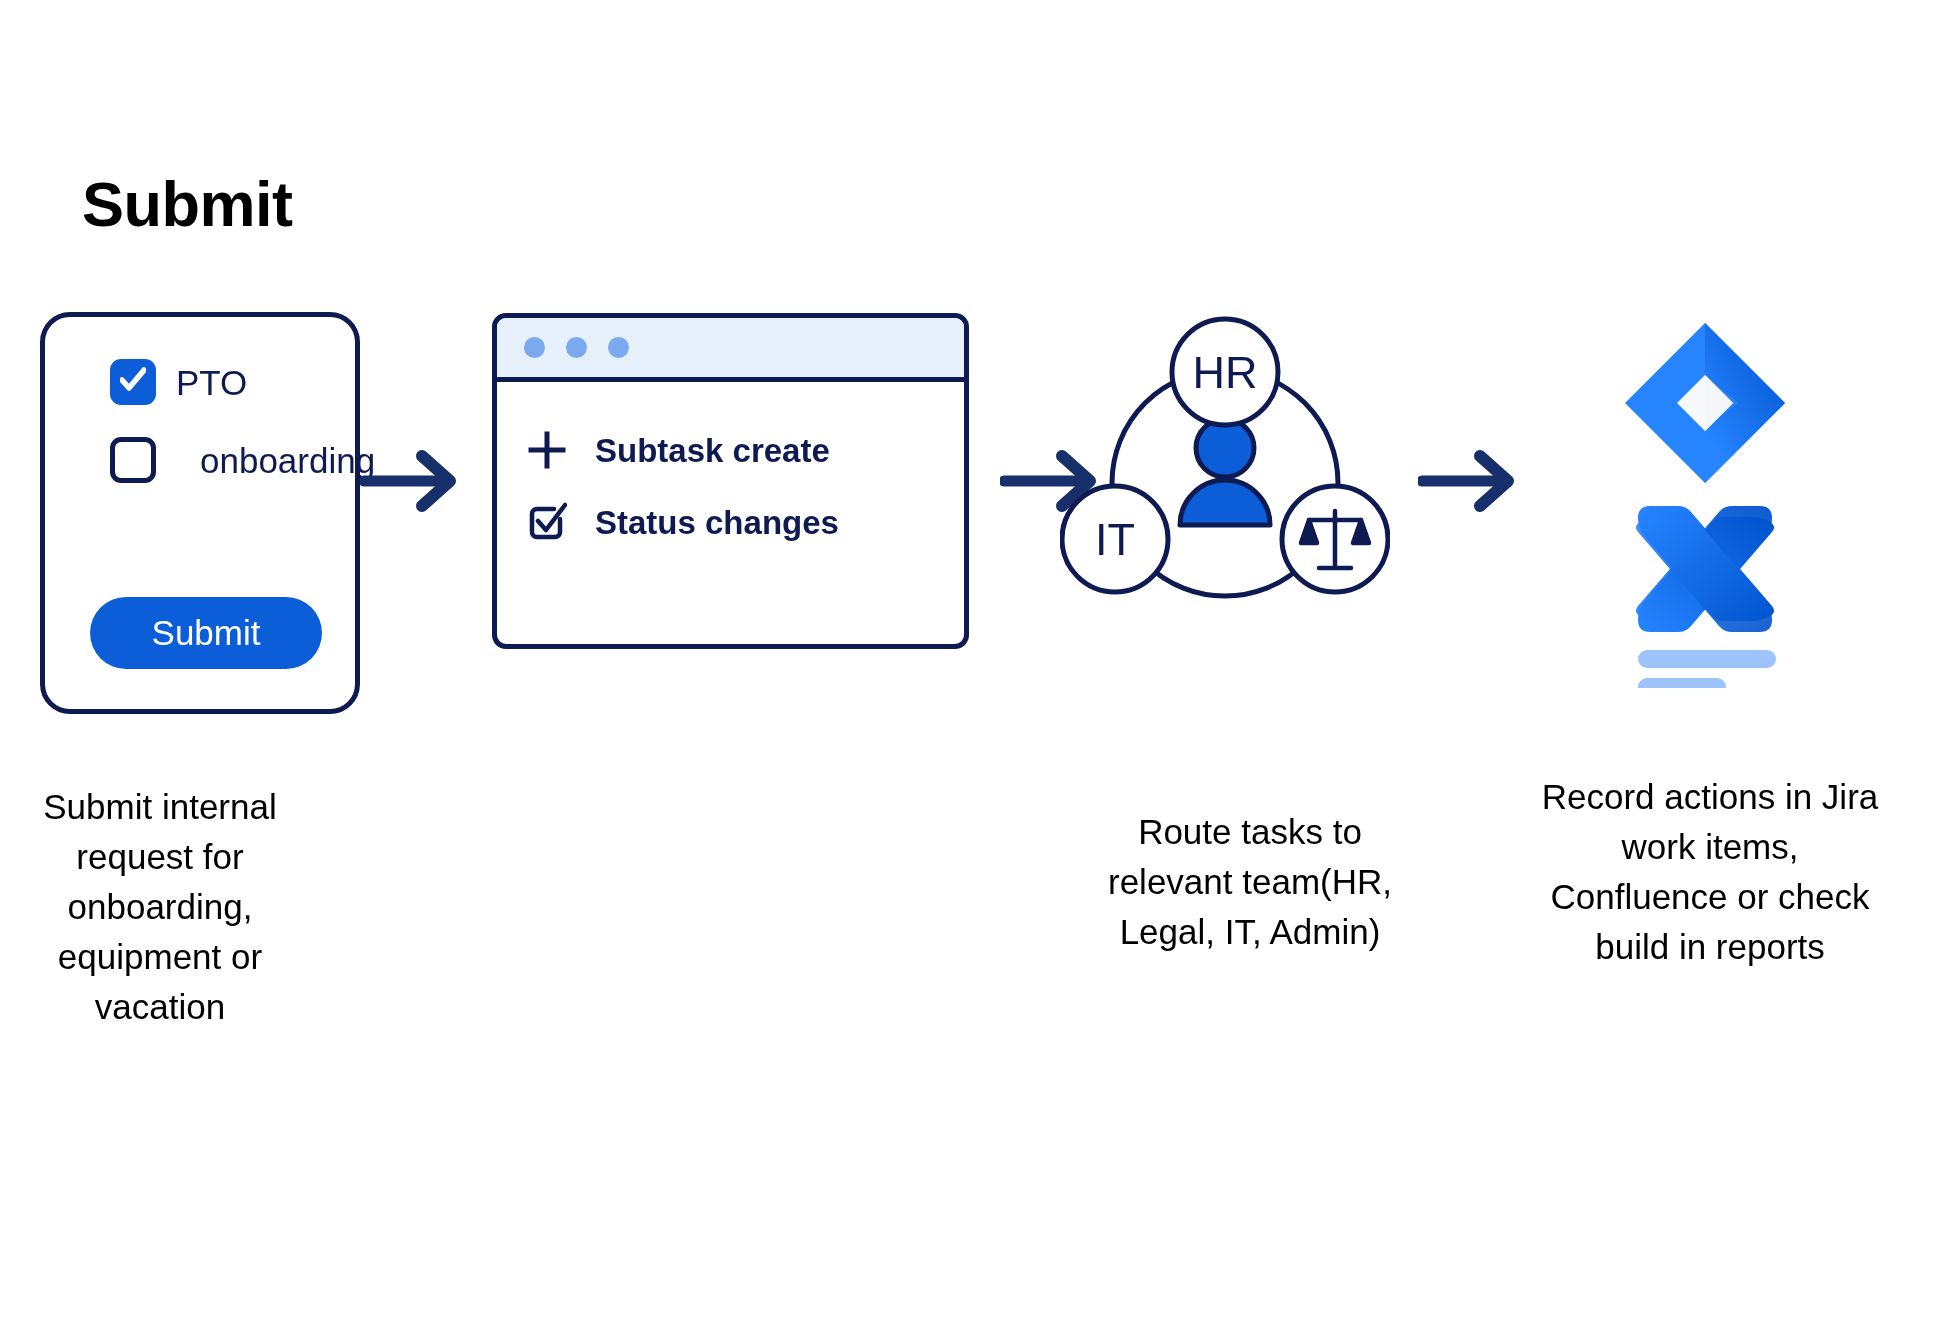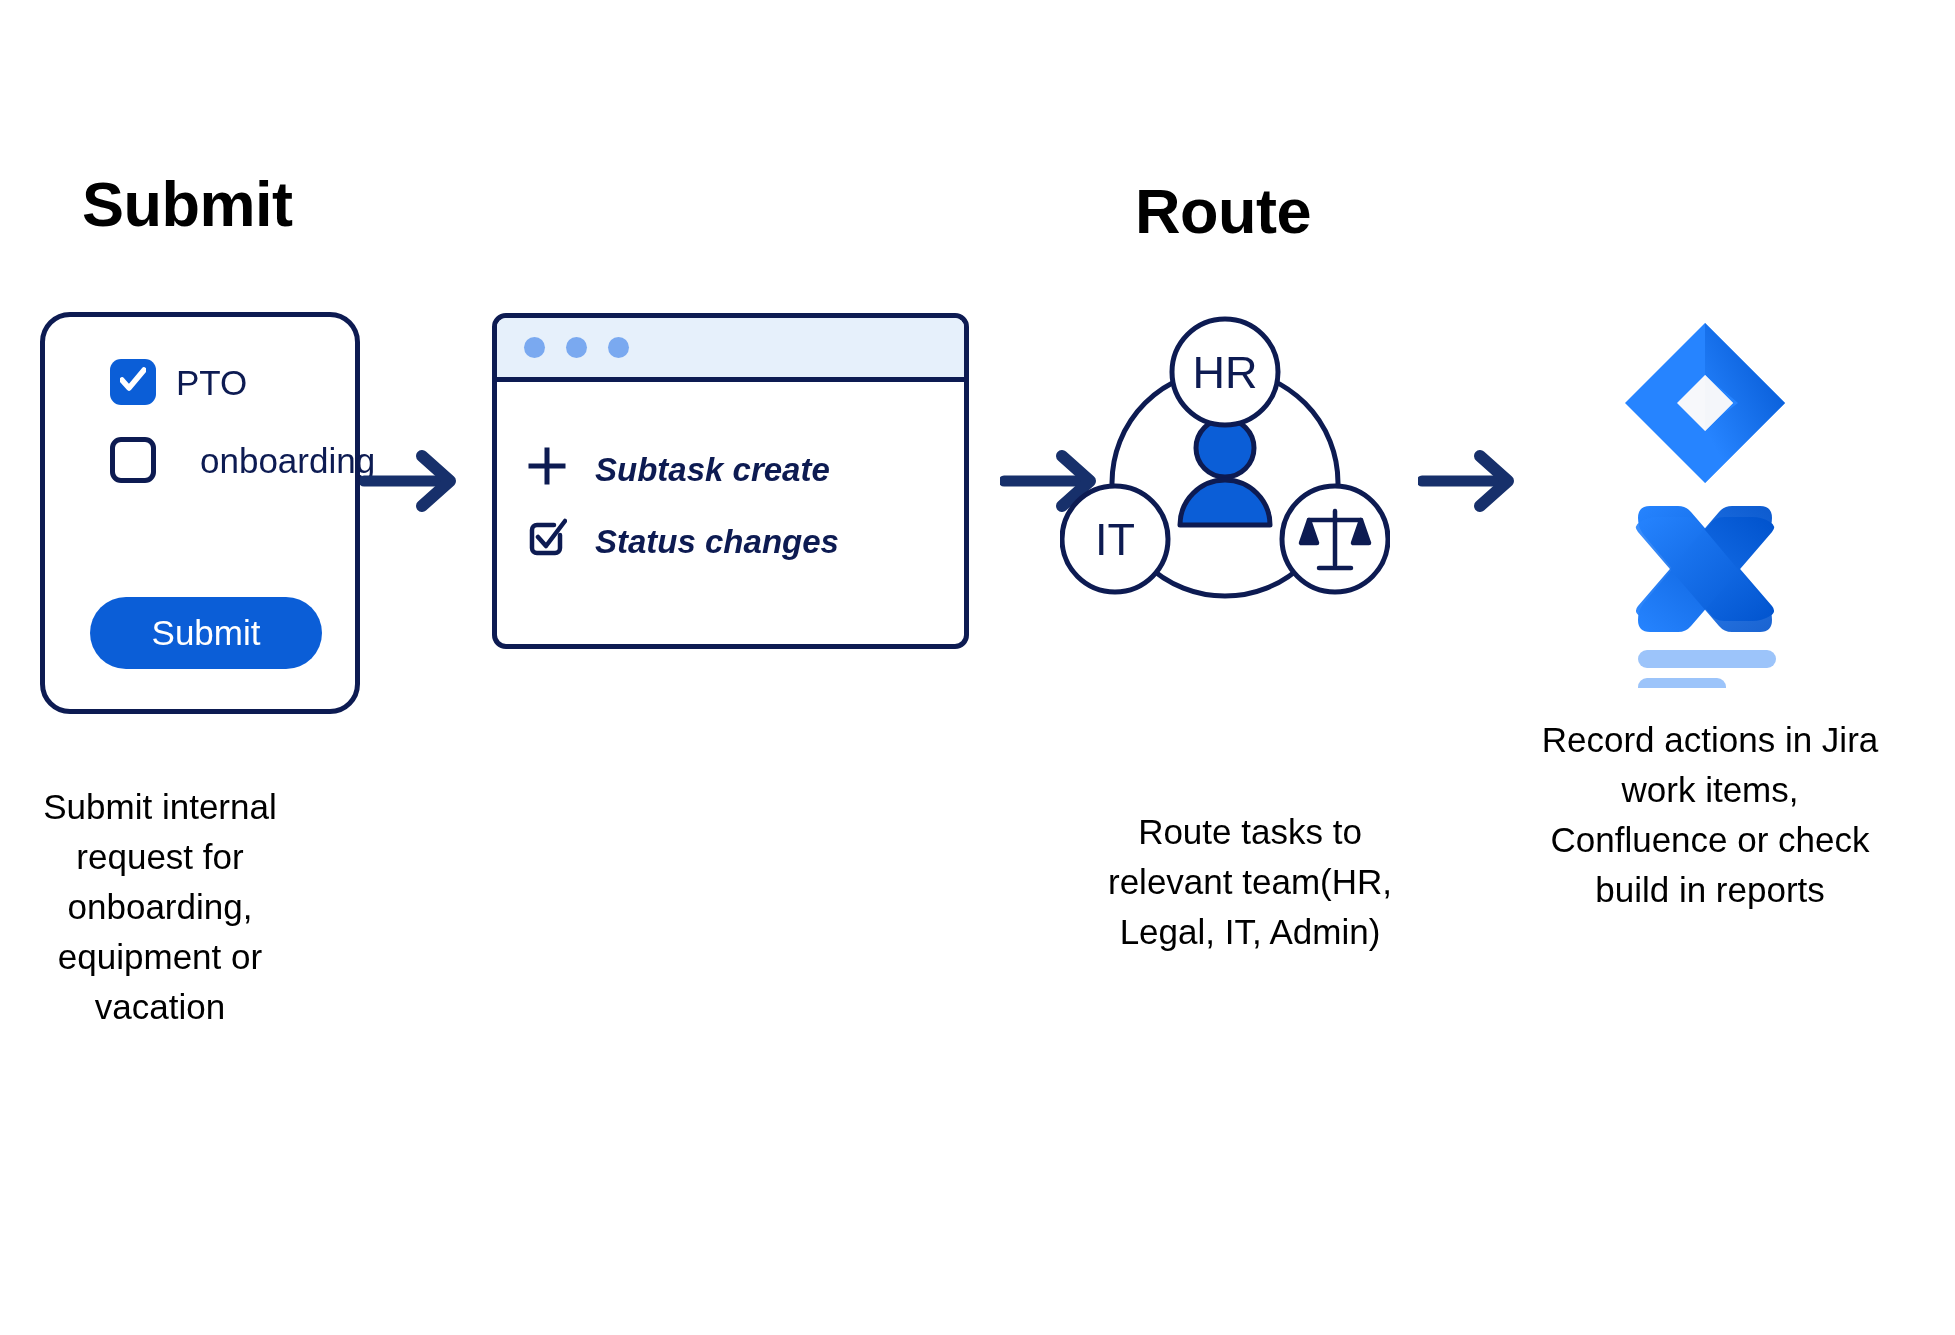--- a/index.html
+++ b/index.html
@@ -138,23 +138,22 @@
     height: 21px;
     border-radius: 50%;
     background: #7aa9f0;
     margin-right: 21px;
   }
   #trigger-list {
     padding: 32px 0 0 30px;
   }
   .trigger-item {
     display: flex;
-    align-items: flex-end;
+    align-items: center;
     height: 72px;
-    font-style: italic;
   }
   .trigger-icon {
     width: 40px;
     height: 40px;
     flex: 0 0 auto;
     display: flex;
     align-items: center;
     justify-content: center;
   }
   .trigger-label {
@@ -198,29 +197,28 @@
   .caption {
     position: absolute;
     text-align: center;
     font-size: 35px;
     line-height: 50px;
     color: #000000;
   }
   #caption-submit  { left: 20px;   top: 782px;  width: 280px; }
   #caption-trigger { left: 500px;  top: 782px;  width: 440px; }
   #caption-route   { left: 1090px; top: 807px;  width: 320px; }
-  #caption-record  { left: 1540px; top: 715px;  width: 340px; }
+  #caption-record  { left: 1540px; top: 772px;  width: 340px; }
 </style>
 </head>
 <body>
 
 <div class="stage">
 
   <div class="heading" id="heading-submit">Submit</div>
-  <div class="heading" id="heading-route">Route</div>
 
   <div id="submit-card">
 
     <div class="check-row" id="check-row-pto">
       <div class="checkbox checked">
         <svg class="tick" viewBox="0 0 26 30">
           <polyline points="2,15 9,23 24,5" fill="none" stroke="#ffffff" stroke-width="5.5" stroke-linecap="round" stroke-linejoin="round"></polyline>
         </svg>
       </div>
       <span class="check-label">PTO</span>

